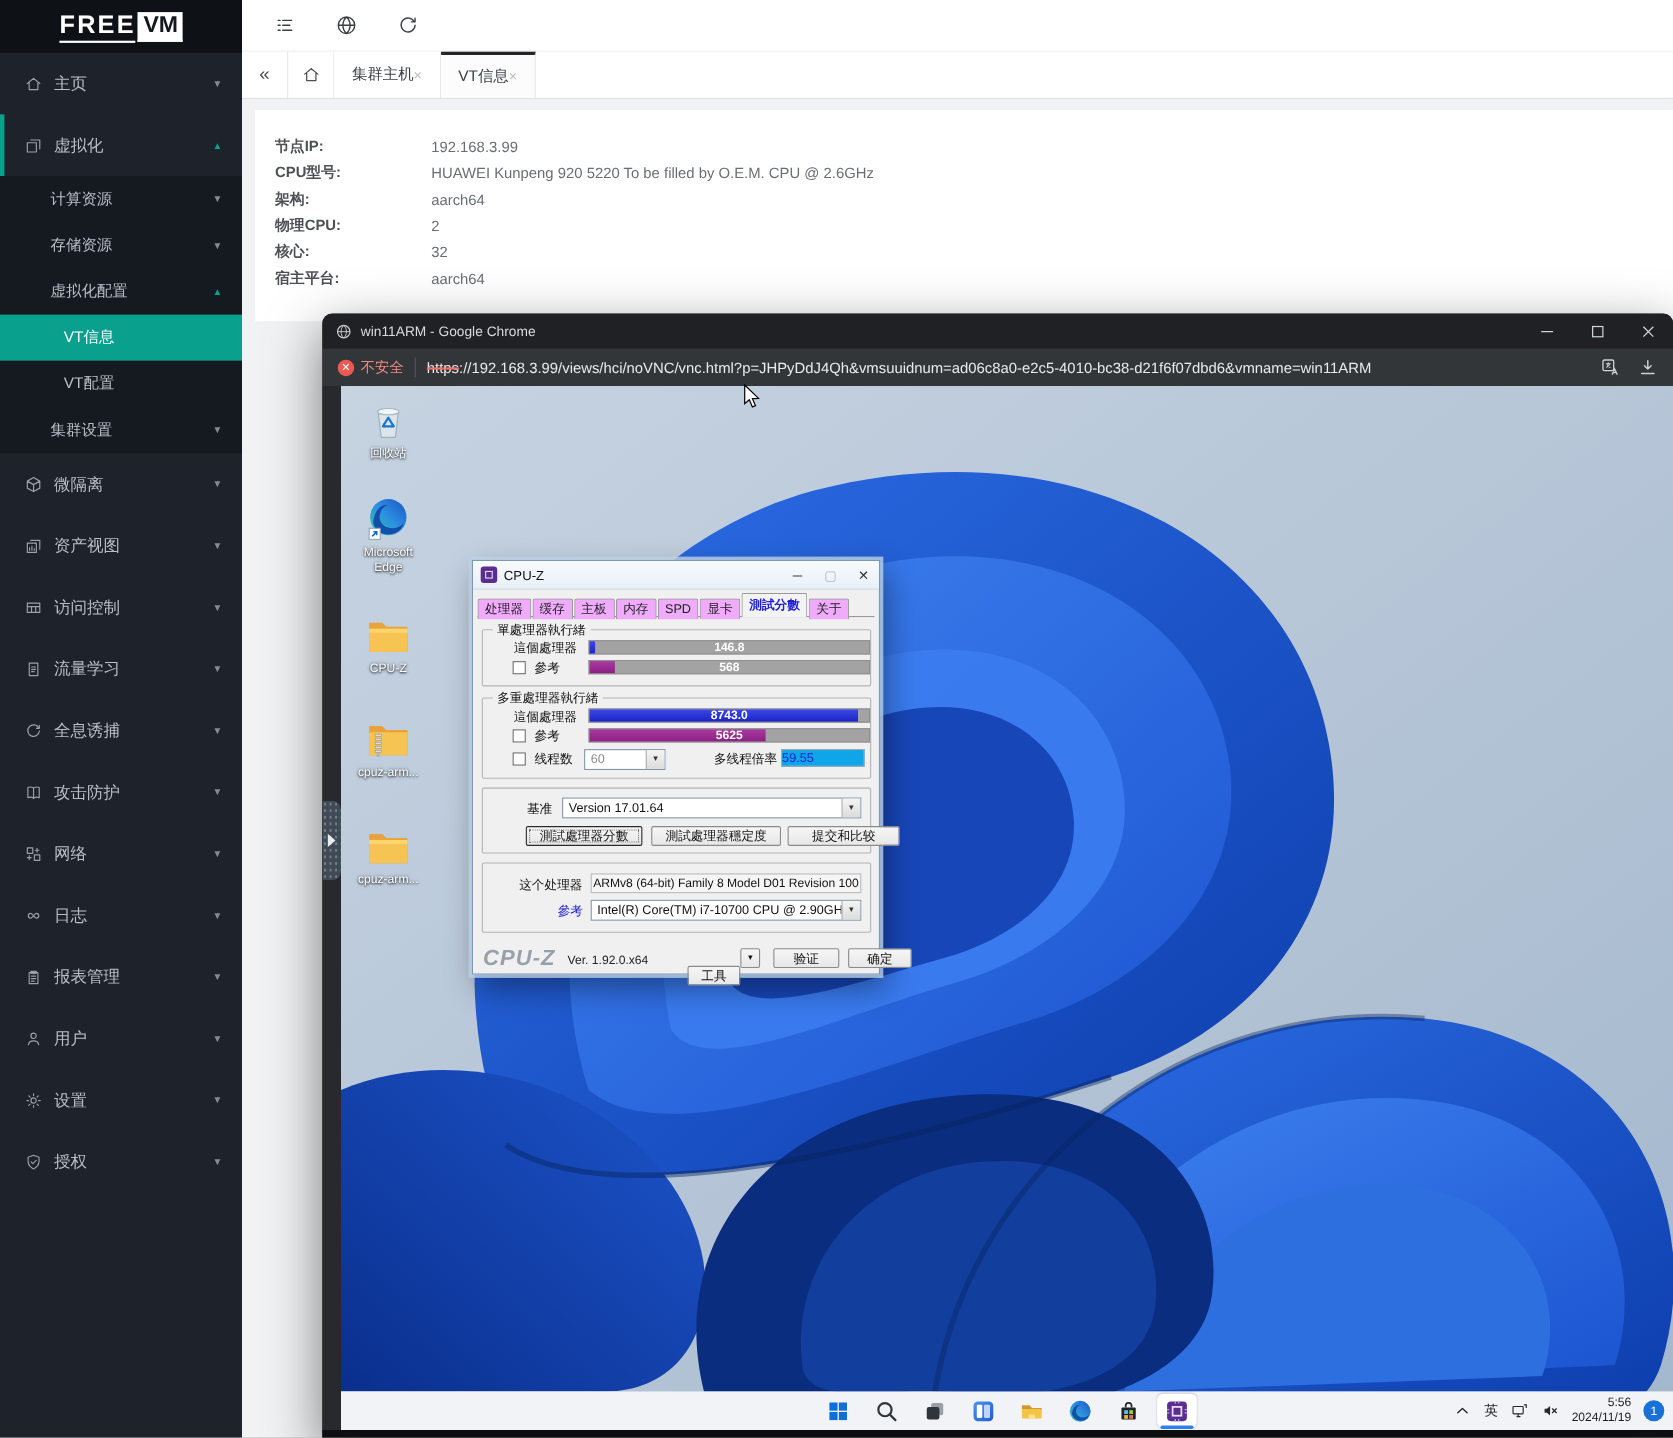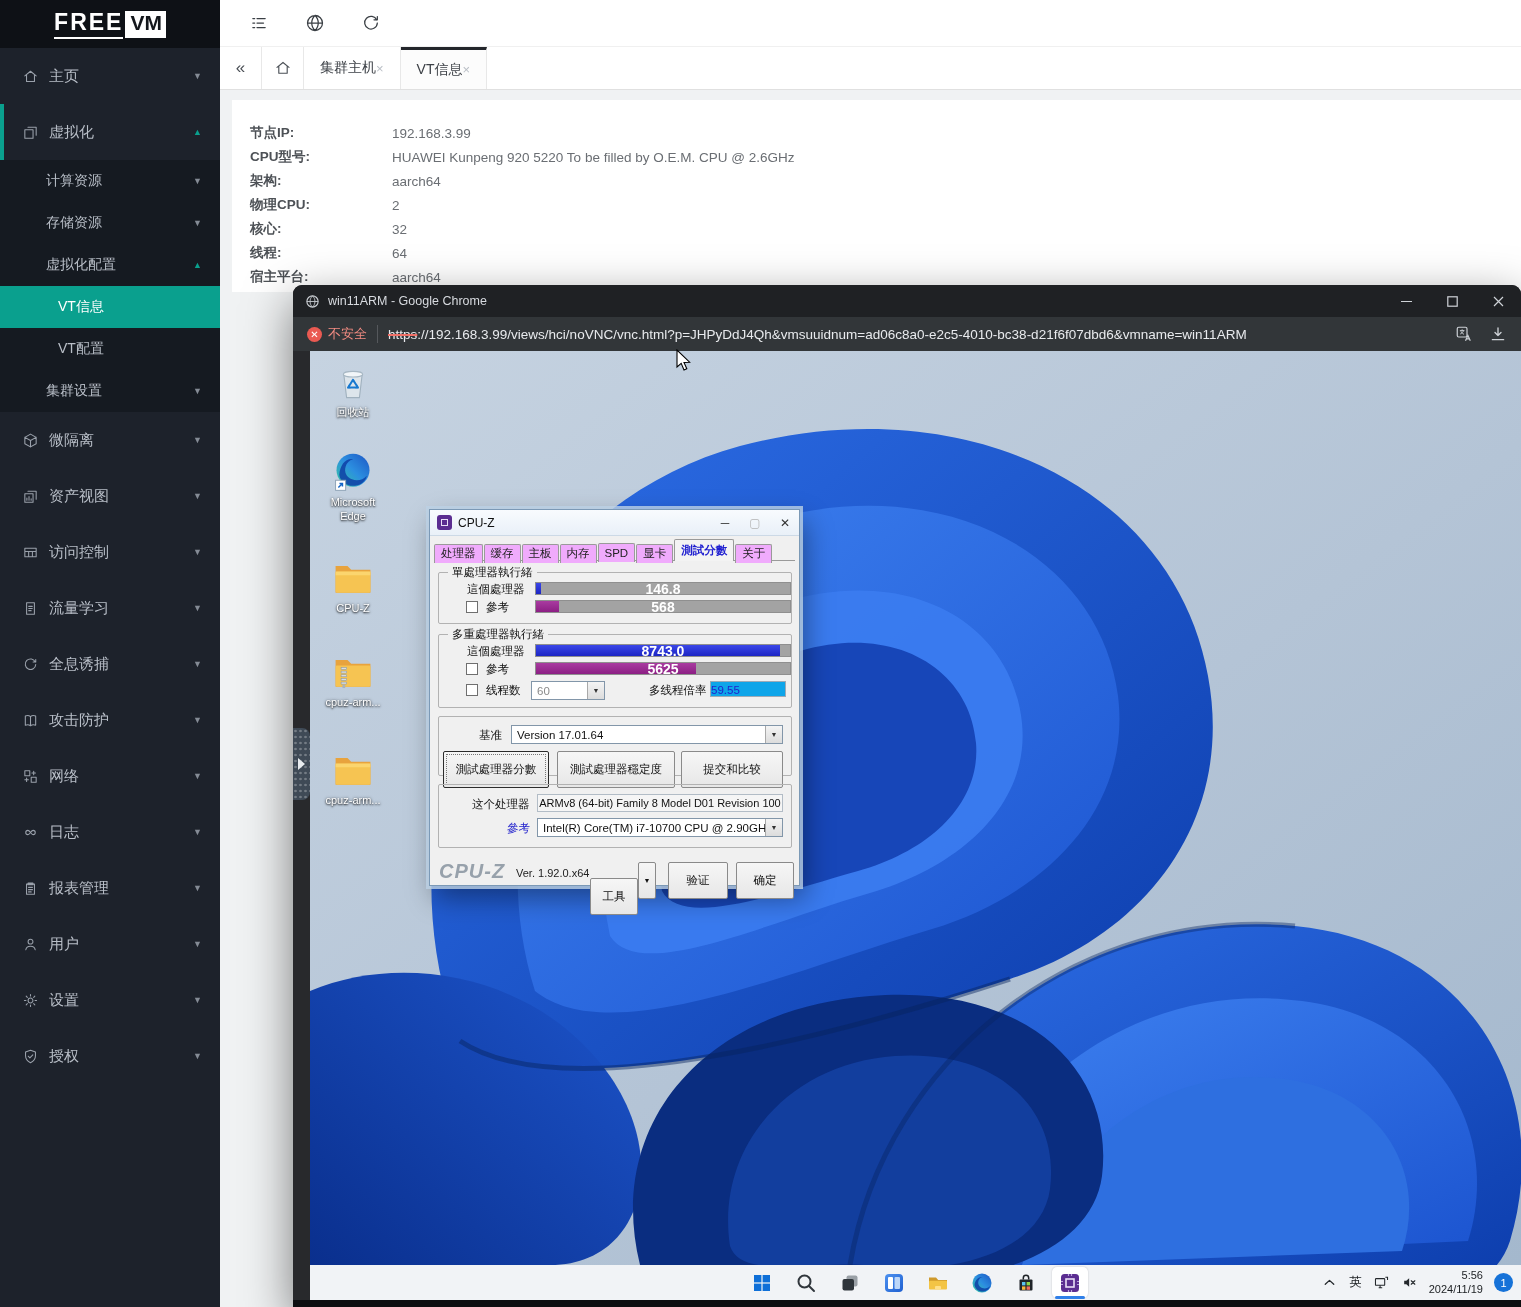--- a/index.html
+++ b/index.html
@@ -105,31 +105,31 @@
   .cz-tab { position:relative; top:3px; display:inline-flex; align-items:center; height:19px; padding:0 6px; margin-right:1px;
     border:1px solid #9a9a9a; border-bottom:none; border-radius:2px 2px 0 0; background:#f0abfc; font-size:11.5px; color:#222; cursor:pointer; }
   .cz-tab.sel { top:0px; height:22px; color:#1f1fd0; font-weight:bold; background:#f3f3f3; z-index:2; }
   .grp { position:absolute; border:1px solid #b2b2b2; border-radius:2px; }
   .grp-title { position:absolute; top:-8px; left:9px; background:#f0f0f0; padding:0 4px; font-size:11.5px; }
   .cz-label { position:absolute; font-size:11.5px; white-space:nowrap; }
   .cz-bar { position:absolute; left:96px; width:256px; height:13px; background:#a3a3a3; border:1px solid #8f8f8f; }
   .cz-fill { position:absolute; left:0; top:0; bottom:0; }
   .cz-fill.blue { background:linear-gradient(#3b47e8,#1c25c4); }
   .cz-fill.purple { background:linear-gradient(#a93ba0,#8c1f84); }
-  .cz-barval { position:absolute; inset:0; color:#fff; font-size:14px; font-weight:bold; text-align:center; line-height:12px; }
+  .cz-barval { position:absolute; inset:0; color:#fff; font-size:11px; font-weight:bold; text-align:center; line-height:12px; }
   .cz-cb { position:absolute; width:12px; height:12px; background:#fff; border:1px solid #6f6f6f; cursor:pointer; }
   .combo { position:absolute; height:19px; background:#fff; border:1px solid #8296a9; display:flex; align-items:center; cursor:pointer; }
   .combo-val { flex:1; padding:0 5px; font-size:11.5px; white-space:nowrap; overflow:hidden; }
   .combo-val.dim { color:#8a8a8a; }
   .combo-arrow { width:17px; align-self:stretch; background:linear-gradient(#f4f4f4,#dcdcdc); border-left:1px solid #a9a9a9; display:flex; align-items:center; justify-content:center; font-size:7px; color:#333; }
   .cz-valbox { position:absolute; height:16px; background:#0ea5e9; border:1px solid #9daab6; line-height:17px; font-size:11.5px; }
   .cz-valbox.blue-text { color:#2222cc; }
   .cz-infobox { position:absolute; height:18px; background:#f5f5f5; border:1px solid #b2bcc6; text-align:center; line-height:17px; font-size:11px; white-space:nowrap; overflow:hidden; }
-  .cz-btn { position:absolute; height:37px; background:linear-gradient(#f6f6f6,#e7e7e7); border:1px solid #8a8a8a; border-radius:2px;
-    display:flex; align-items:center; justify-content:center; font-size:11.5px; color:#111; cursor:pointer; }
+  .cz-btn { position:absolute; height:18px; background:linear-gradient(#f6f6f6,#e7e7e7); border:1px solid #8a8a8a; border-radius:2px;
+    display:flex; align-items:center; justify-content:center; font-size:11.5px; color:#111; cursor:pointer;margin-left:35px; }
   .cz-btn.focus { border-color:#2b2b2b; outline:1px dotted #777; outline-offset:-4px; }
   .cz-logo { position:absolute; left:9px; top:350px; font-size:20px; font-weight:bold; font-style:italic; color:#97a1ab; letter-spacing:1px; }
   .cz-ver { position:absolute; left:86px; top:357px; font-size:11px; color:#222; }
   .blue-label { color:#2222cc; }
 
   
   .cursor { position:absolute; z-index:99; width:17px; height:24px; pointer-events:none; }
 </style>
 </head>
 <body>
@@ -318,24 +318,20 @@
               <span class="info-label">架构:</span>
               <span class="info-value">aarch64</span>
             </div>
             <div class="info-row">
               <span class="info-label">物理CPU:</span>
               <span class="info-value">2</span>
             </div>
             <div class="info-row">
               <span class="info-label">核心:</span>
               <span class="info-value">32</span>
-            </div>
-            <div class="info-row">
-              <span class="info-label">线程:</span>
-              <span class="info-value">64</span>
             </div>
             <div class="info-row">
               <span class="info-label">宿主平台:</span>
               <span class="info-value">aarch64</span>
             </div>
           </div>
       </div>
     </div>
   </div>
 

